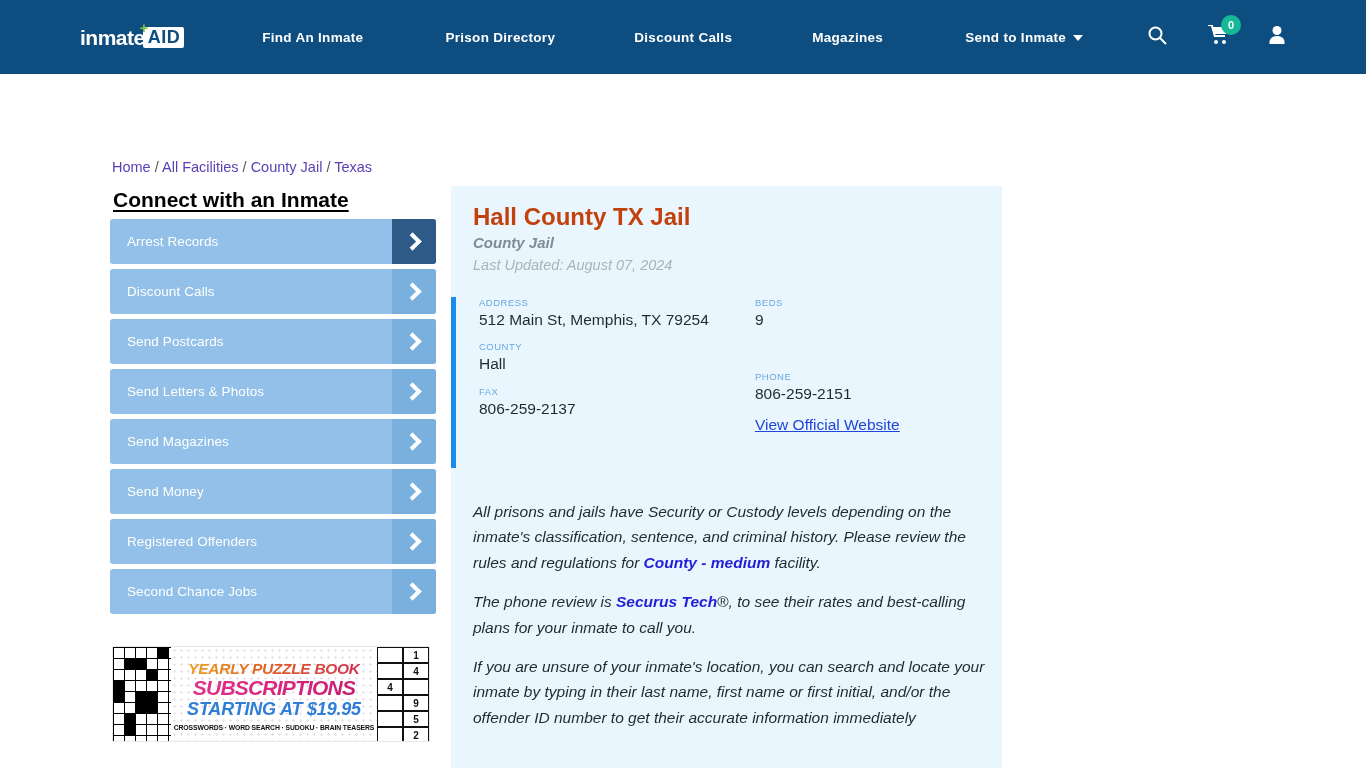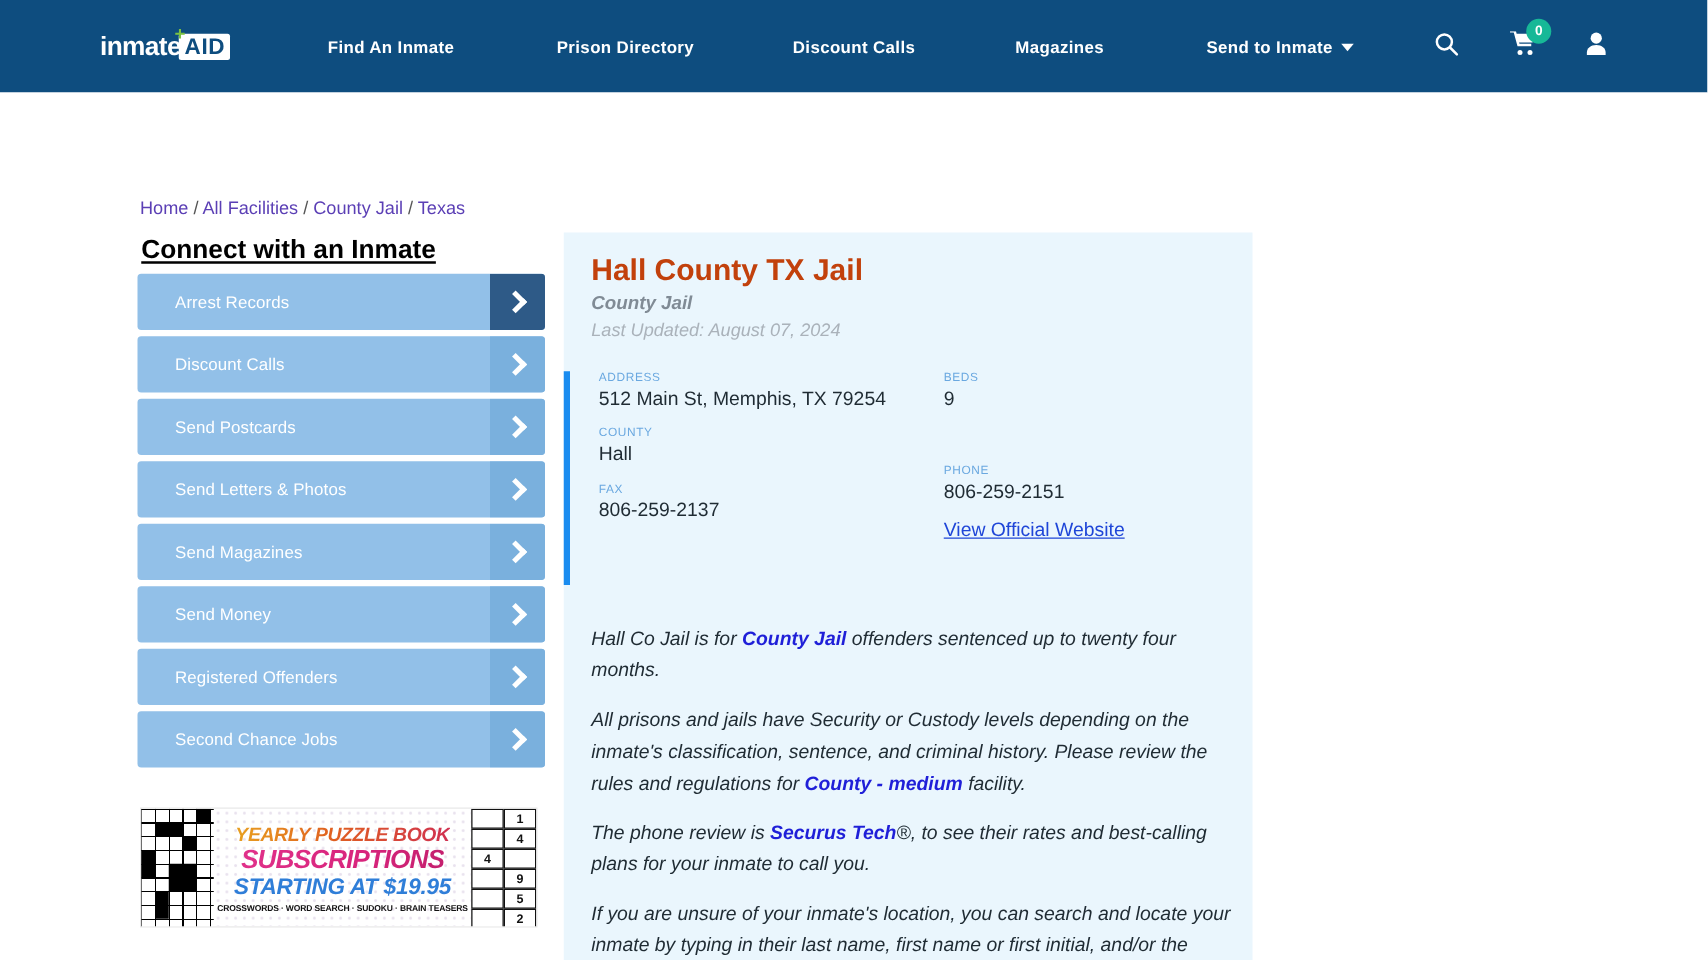--- a/index.html
+++ b/index.html
@@ -112,21 +112,21 @@
     height:45px; width:326px;
     background:#92c0e8;
     margin-bottom:5px;
     border-radius:3px;
     display:flex; align-items:center;
     cursor:pointer;
     overflow:hidden;
   }
   .side-btn .lbl {
     color:#ffffff; font-size:13.5px;
-    padding-left:30px; font-weight:400;
+    padding-left:17px; font-weight:400;
     letter-spacing:0.1px;
   }
   .side-btn .arrow-box {
     position:absolute; right:0; top:0;
     width:44px; height:45px;
     background:#7ab0dd;
     display:flex; align-items:center; justify-content:center;
   }
   .side-btn.active .arrow-box { background:#2e5a87; }
   .chev {
@@ -456,21 +456,20 @@
           <div class="fld-label">PHONE</div>
           <div class="fld-value">806-259-2151</div>
         </div>
         <div class="fld">
           <a class="fld-link" href="#">View Official Website</a>
         </div>
       </div>
     </div>
 
     <div class="body-txt">
-      <p><span>Hall Co Jail is for </span><b>County Jail</b><span> offenders sentenced up to twenty four months.</span></p>
       <p><span>All prisons and jails have Security or Custody levels depending on the inmate's classification, sentence, and criminal history. Please review the rules and regulations for </span><b>County - medium</b><span> facility.</span></p>
       <p><span>The phone review is </span><b>Securus Tech</b><span>®, to see their rates and best-calling plans for your inmate to call you.</span></p>
       <p><span>If you are unsure of your inmate's location, you can search and locate your inmate by typing in their last name, first name or first initial, and/or the offender ID number to get their accurate information immediately </span></p>
     </div>
 
   </div>
 
 </div>
 
 </body></html>

